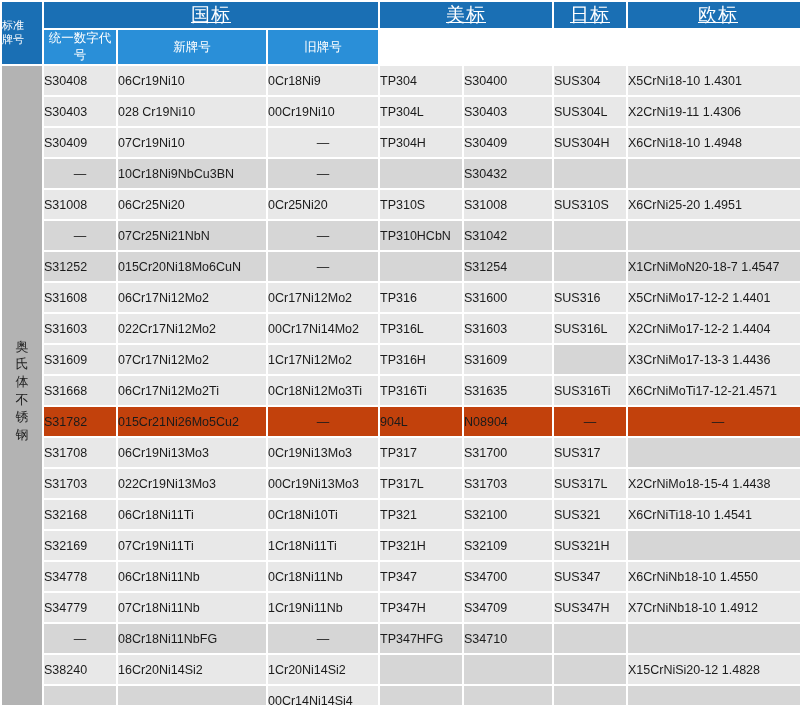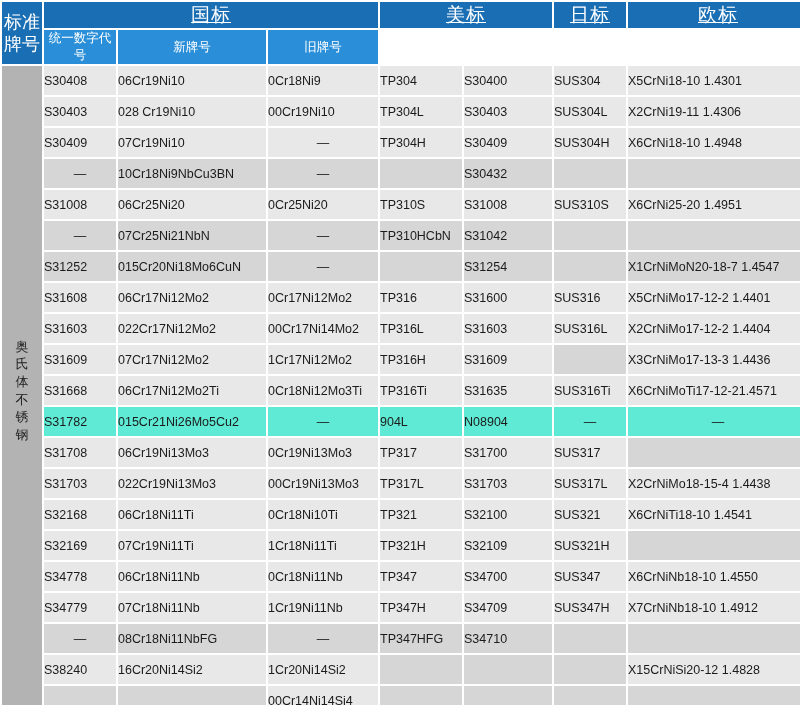--- a/index.html
+++ b/index.html
@@ -40,22 +40,22 @@
   .hdr-sub {
     background: #2a8fd8;
     color: #ffffff;
     text-align: center;
     font-size: 12.5px;
     height: 26px;
   }
   .hdr-left {
     background: #1a6fb4;
     color: #ffffff;
-    text-align: center;
-    font-size: 18px;
+    text-align: left;
+    font-size: 11px;
     line-height: 1.25;
     width: 40px;
   }
   
   .cat {
     background: #b3b3b3;
     color: #222222;
     text-align: center;
     font-size: 13px;
     width: 40px;
@@ -68,21 +68,21 @@
     font-size: 12.5px;
     color: #1b1b1b;
     padding-left: 7px;
     white-space: nowrap;
     overflow: hidden;
   }
   td.cell.center { text-align: center; padding-left: 0; }
   
   .sh-light { background: #e8e8e8; }
   .sh-mid   { background: #d6d6d6; }
-  .sh-dark  { background: #5eead4; }
+  .sh-dark  { background: #c2410c; }
   .empty { background: #d6d6d6; }
   .blank { background: #ffffff; }
 </style>
 </head>
 <body>
 
 <div id="page">
   <table class="grid">
     <colgroup>
       <col style="width:40px">

